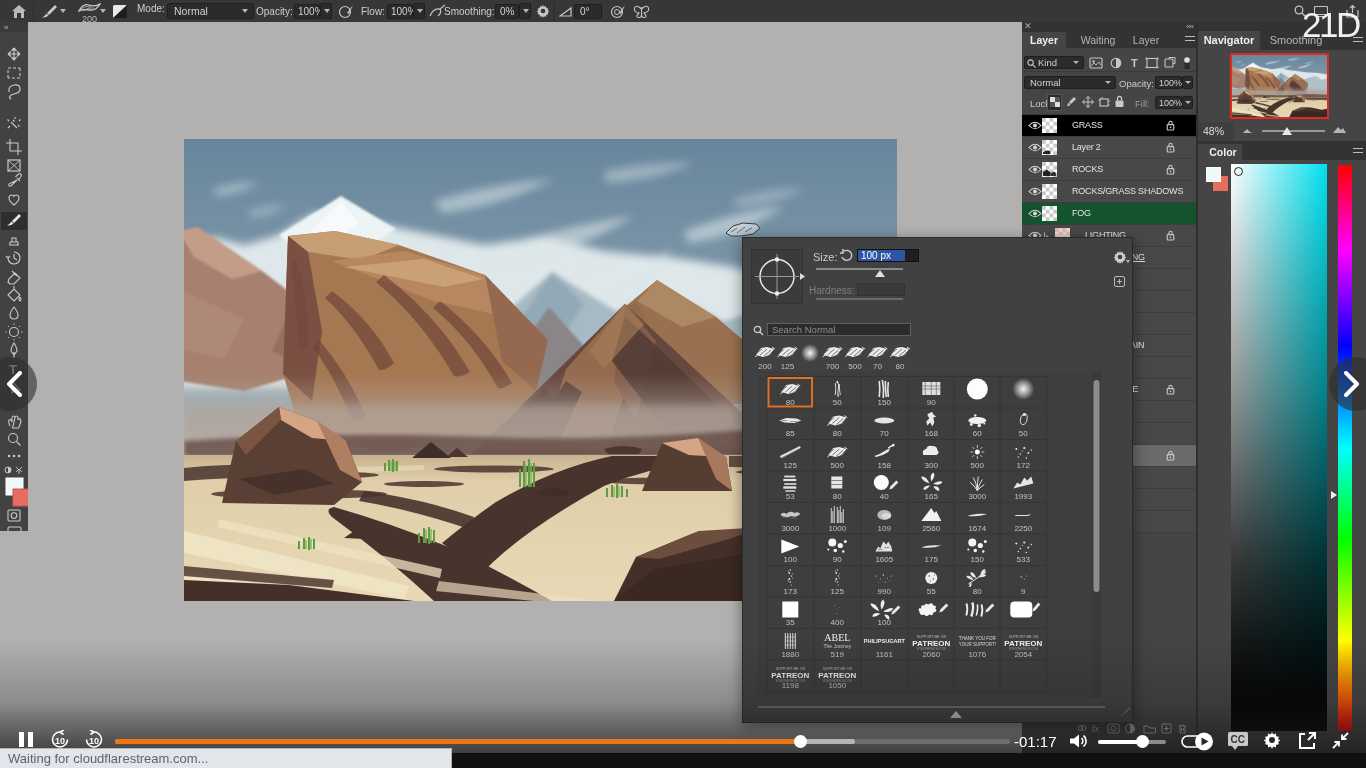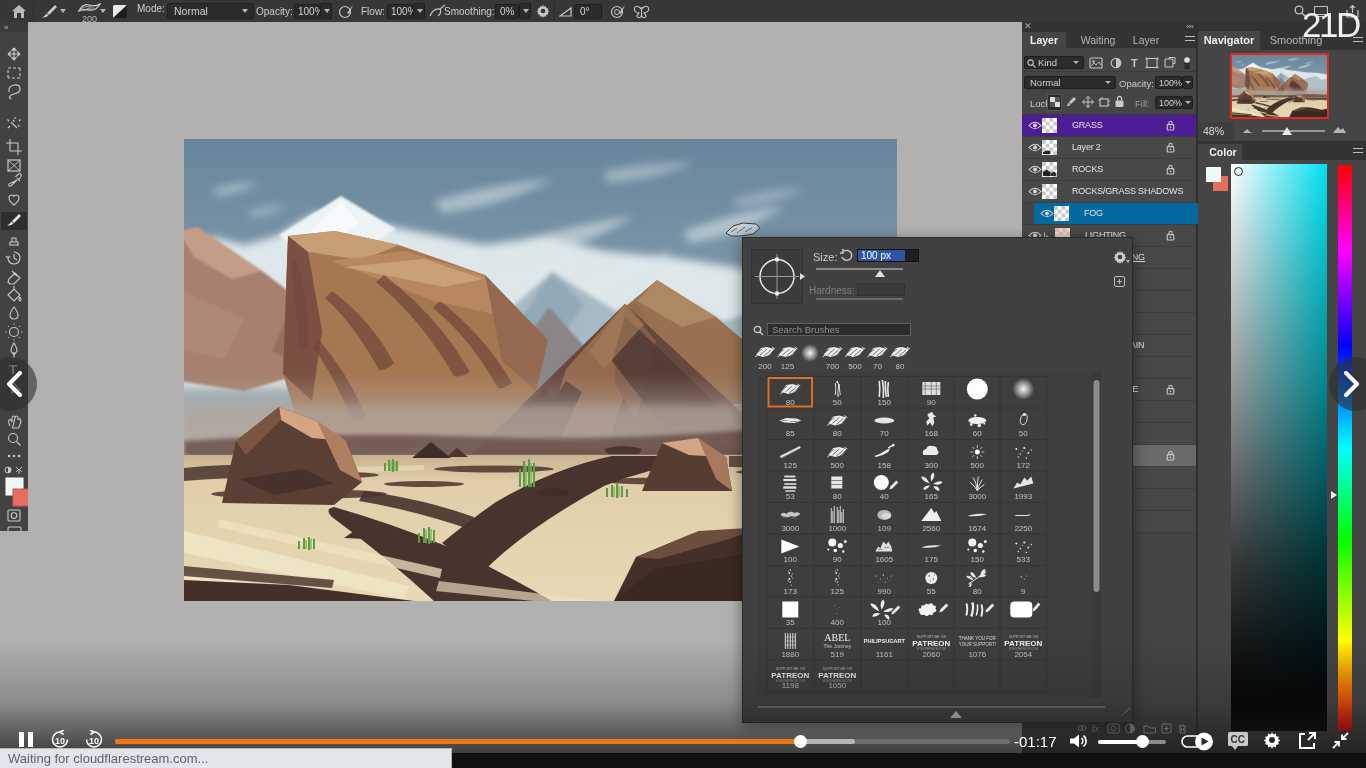--- a/index.html
+++ b/index.html
@@ -401,21 +401,21 @@
       <path d="M3.5,5.5 V3.5 a2,2.2 0 0 1 4,0 V5.5" fill="none" stroke="#c9c9c9" stroke-width="1.3"></path>
     </svg>
  <div class="abs" style="left:113px;top:76px;font-size:9.5px;color:#999">Fill:</div>
  <div class="fld abs" style="left:133px;top:74px;width:27px;height:13px;line-height:12px;padding-left:3px;font-size:9px">100%</div>
  <div class="fld abs" style="left:160px;top:74px;width:11px;height:13px">
       <span class="abs" style="left:2px;top:4px;width:0;height:0;border-left:3px solid transparent;border-right:3px solid transparent;border-top:3.5px solid #b5b5b5"></span>
     </div>
  <div class="abs" style="left:0;top:92px;width:174px;height:1px;background:#3a3a3a"></div>
 
  <div id="rows">
-      <div class="abs" style="left:0;top:93px;width:174px;height:21px;background:#4c1d95">
+      <div class="abs" style="left:0;top:93px;width:174px;height:21px;background:#000000">
         <svg class="abs" style="left:6px;top:6px" width="14" height="9" viewBox="0 0 14 9">
           <path d="M1,4.5 Q7,-2 13,4.5 Q7,11 1,4.5 Z" fill="none" stroke="#d5d5d5" stroke-width="1.1"></path>
           <circle cx="7" cy="4.5" r="2" fill="#d5d5d5"></circle>
         </svg>
         <svg class="abs" style="left:20px;top:3px" width="15" height="15" viewBox="0 0 16 16">
           <rect width="16" height="16" fill="#fff"></rect>
           <g fill="#c8c8c8">
             <rect width="4" height="4"></rect>
             <rect x="8" width="4" height="4"></rect>
             <rect x="4" y="4" width="4" height="4"></rect>
@@ -503,21 +503,21 @@
             <rect x="12" y="4" width="4" height="4"></rect>
             <rect y="8" width="4" height="4"></rect>
             <rect x="8" y="8" width="4" height="4"></rect>
             <rect x="4" y="12" width="4" height="4"></rect>
             <rect x="12" y="12" width="4" height="4"></rect>
           </g>
         </svg>
         <div class="abs" style="left:50px;top:5px;color:#e2e2e2;font-size:9px;letter-spacing:-0.2px;white-space:nowrap">ROCKS/GRASS SHADOWS</div>
       </div>
       <div class="abs" style="left:0;top:180px;width:174px;height:1px;background:#3e3e3e"></div>
-<div class="abs" style="left:12px;top:181px;width:174px;height:21px;background:#0369a1">
+<div class="abs" style="left:0;top:181px;width:174px;height:21px;background:#14532d">
         <svg class="abs" style="left:6px;top:6px" width="14" height="9" viewBox="0 0 14 9">
           <path d="M1,4.5 Q7,-2 13,4.5 Q7,11 1,4.5 Z" fill="none" stroke="#d5d5d5" stroke-width="1.1"></path>
           <circle cx="7" cy="4.5" r="2" fill="#d5d5d5"></circle>
         </svg>
         <svg class="abs" style="left:20px;top:3px" width="15" height="15" viewBox="0 0 16 16">
           <rect width="16" height="16" fill="#fff"></rect>
           <g fill="#c8c8c8">
             <rect width="4" height="4"></rect>
             <rect x="8" width="4" height="4"></rect>
             <rect x="4" y="4" width="4" height="4"></rect>
@@ -793,21 +793,21 @@
     </svg>
 <div class="abs" style="left:383px;top:22px;width:0;height:0;border-left:2.5px solid transparent;border-right:2.5px solid transparent;border-top:3px solid #bbb"></div>
 <svg class="abs" style="left:371px;top:38px" width="11" height="11" viewBox="0 0 11 11">
       <rect x="0.5" y="0.5" width="10" height="10" rx="1.5" fill="none" stroke="#bbb" stroke-width="1"></rect>
       <path d="M5.5,3 v5 M3,5.5 h5" stroke="#bbb" stroke-width="1"></path>
     </svg>
 <svg class="abs" style="left:10px;top:87px" width="11" height="11" viewBox="0 0 11 11">
       <circle cx="4.5" cy="4.5" r="3.2" fill="none" stroke="#c9c9c9" stroke-width="1.3"></circle>
       <path d="M7,7 l3,3" stroke="#c9c9c9" stroke-width="1.4"></path>
     </svg>
-<div class="abs" style="left:24px;top:85px;width:144px;height:13px;background:#2c2c2c;border:1px solid #5f5f5f;color:#8f8f8f;font-size:9.5px;line-height:12px;padding-left:4px">Search Brushes</div>
+<div class="abs" style="left:24px;top:85px;width:144px;height:13px;background:#2c2c2c;border:1px solid #5f5f5f;color:#8f8f8f;font-size:9.5px;line-height:12px;padding-left:4px">Search Normal</div>
 <svg class="abs" style="left:10px;top:104px" width="160" height="30" viewBox="0 0 160 30">
       <use href="#b_scatter" x="12.0" y="10"></use>
       <text x="12.0" y="27" font-size="8" fill="#c2c2c2" text-anchor="middle">200</text>
       <use href="#b_scatter" x="34.5" y="10"></use>
       <text x="34.5" y="27" font-size="8" fill="#c2c2c2" text-anchor="middle">125</text>
       <circle cx="57.0" cy="11" r="9" fill="url(#soft)"></circle>
       <use href="#b_scatter" x="79.5" y="10"></use>
       <text x="79.5" y="27" font-size="8" fill="#c2c2c2" text-anchor="middle">700</text>
       <use href="#b_scatter" x="102.0" y="10"></use>
       <text x="102.0" y="27" font-size="8" fill="#c2c2c2" text-anchor="middle">500</text>

